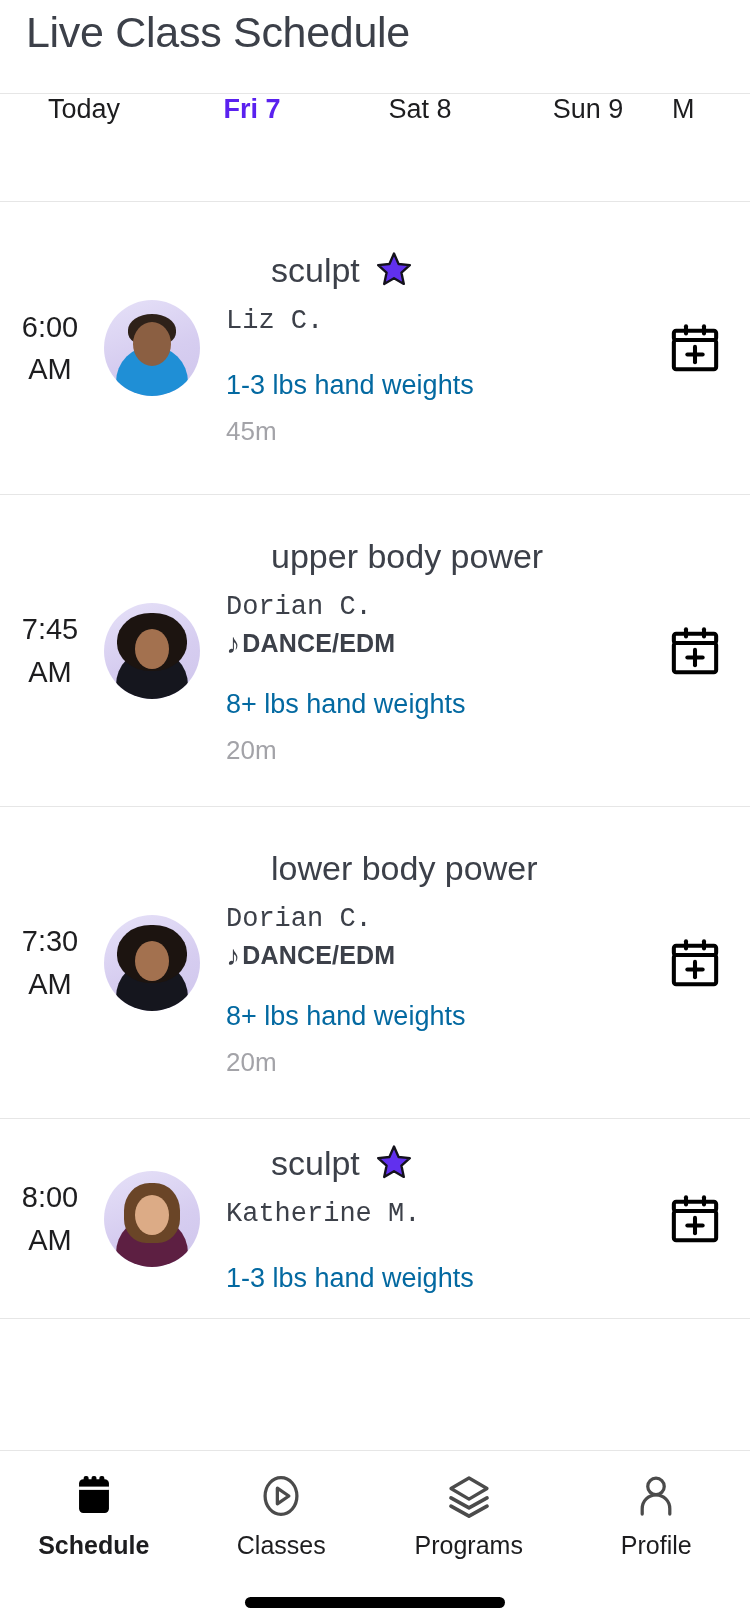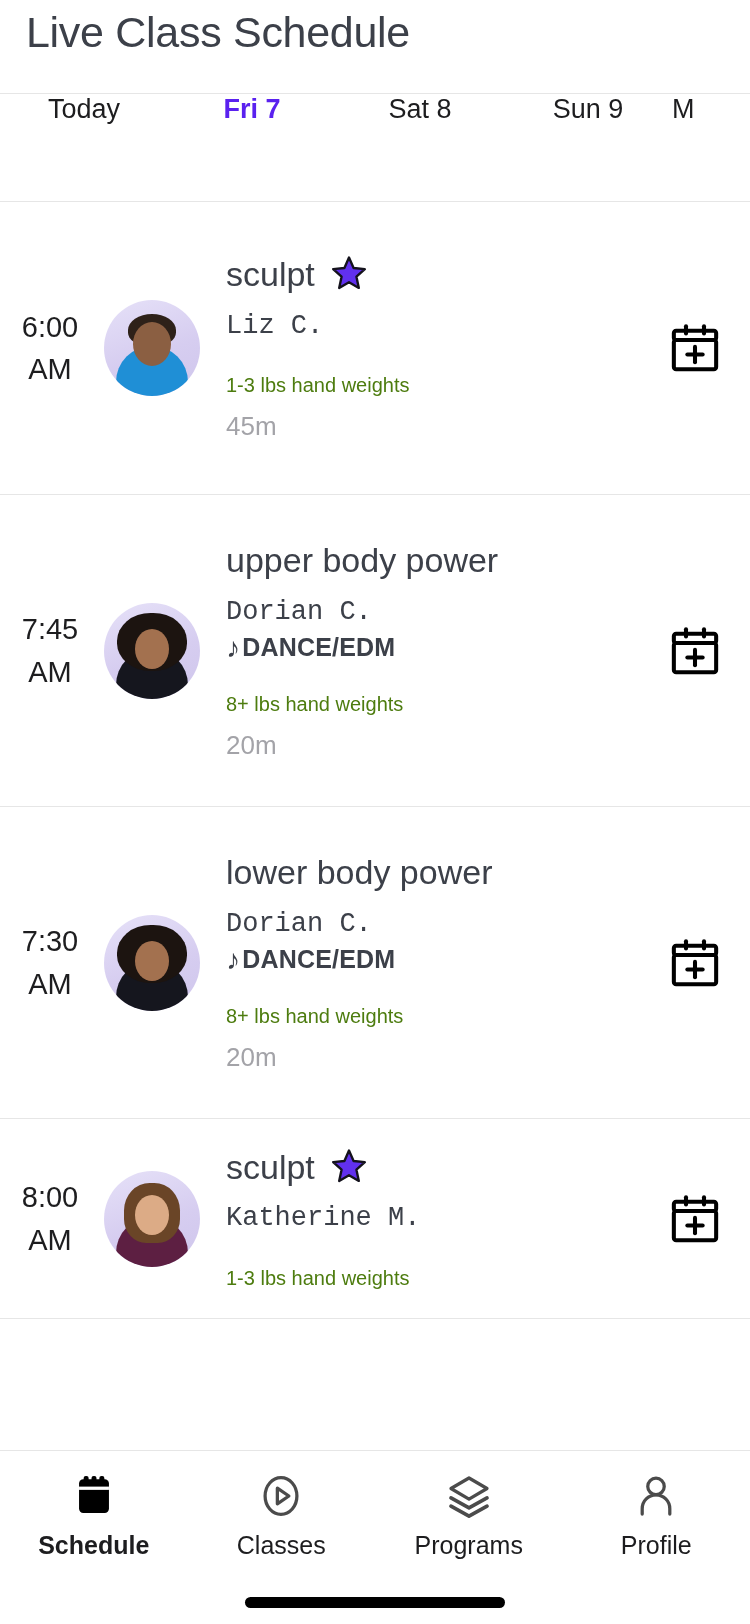--- a/index.html
+++ b/index.html
@@ -153,32 +153,33 @@
   .info {
     flex: 1 1 auto;
     padding-left: 26px;
     padding-right: 10px;
     min-width: 0;
   }
   .cls-title {
     font-size: 34px; color: #3c4049; font-weight: 400;
     display: flex; align-items: center; gap: 14px;
     line-height: 1.25;
+    margin-left: 45px;
   }
   .star-ic { width: 40px; height: 38px; flex: 0 0 auto; display: block; }
   .cls-coach {
     font-size: 27px; color: #3c4049; margin-top: 14px; line-height: 1.25; font-family: Liberation Mono, monospace;
   }
   .cls-music {
     font-size: 25px; color: #3c4049; font-weight: 700;
     margin-top: 4px; display: flex; align-items: center; gap: 2px;
     letter-spacing: 0.2px;
   }
   .note-ic { font-size: 28px; line-height: 1; font-weight: 400; }
-  .cls-equip { font-size: 20px; color: #4d7c0f; margin-top: 30px; line-height: 1.25; }
+  .cls-equip { font-size: 27px; color: #0369a1; margin-top: 30px; line-height: 1.25; }
   .cls-dur { font-size: 26px; color: #a3a3a8; margin-top: 12px; line-height: 1.25; }
 
   .addcal {
     flex: 0 0 auto;
     width: 110px;
     display: flex; align-items: center; justify-content: center;
   }
   .cal-ic { width: 54px; height: 54px; display: block; }
 
   

